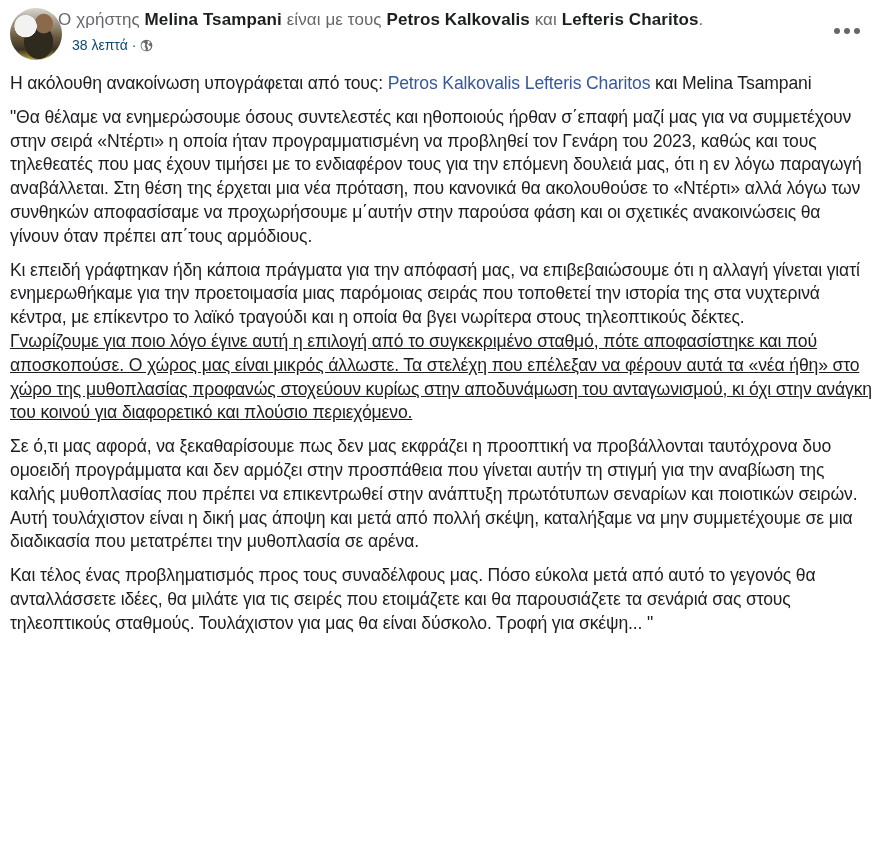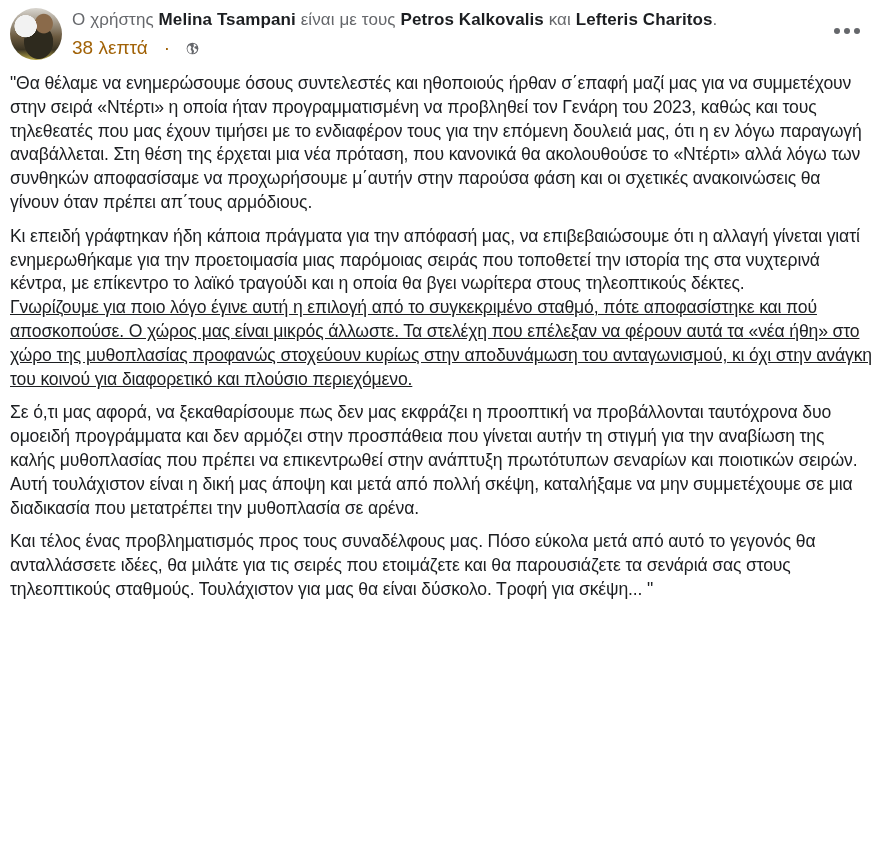--- a/index.html
+++ b/index.html
@@ -11,27 +11,27 @@
     .avatar {
       position: absolute; left: 10px; top: 8px; width: 52px; height: 52px; border-radius: 50%;
       overflow: hidden;
       background:
         radial-gradient(circle at 30% 35%, #f2f2f2 0 22%, transparent 23%),
         radial-gradient(ellipse at 65% 30%, #8a6a4a 0 18%, transparent 20%),
         radial-gradient(ellipse at 55% 65%, #2e2a1e 0 35%, transparent 37%),
         linear-gradient(180deg, #d9d6d0 0%, #6b5a40 55%, #3a3322 80%, #b8a848 100%);
     }
     .header-line {
-      position: absolute; left: 72px; top: 10px; font-size: 17px; color: #65676b; white-space: nowrap;
+      position: absolute; left: 58px; top: 10px; font-size: 17px; color: #65676b; white-space: nowrap;
       letter-spacing: 0.1px;
     }
     .header-line b { color: #1c1e21; font-weight: 700; }
     .meta {
-      position: absolute; left: 72px; top: 37px; font-size: 19px; color: #a16207; white-space: nowrap;
-      display: flex; align-items: center; gap: 16px;
+      position: absolute; left: 72px; top: 37px; font-size: 14px; color: #0c4a6e; white-space: nowrap;
+      display: flex; align-items: center; gap: 4px;
     }
     .globe { display: inline-block; width: 13px; height: 13px; }
     .more {
       position: absolute; left: 834px; top: 24px; width: 26px; height: 14px;
       display: flex; align-items: center; justify-content: space-between;
     }
     .more span { width: 6px; height: 6px; border-radius: 50%; background: #65676b; display: block; }
 
     .content {
       position: absolute; left: 10px; top: 72px; width: 862px;
@@ -66,17 +66,18 @@
     </svg>
   </div>
   <div class="more">
     <span></span>
     <span></span>
     <span></span>
   </div>
 </div>
 
 <div class="content">
+  <p><span>Η ακόλουθη ανακοίνωση υπογράφεται από τους: </span><span class="link">Petros Kalkovalis</span> <span class="link">Lefteris Charitos</span><span> και Melina Tsampani</span></p>
   <p>"Θα θέλαμε να ενημερώσουμε όσους συντελεστές και ηθοποιούς ήρθαν σ΄επαφή μαζί μας για να συμμετέχουν στην σειρά «Ντέρτι» η οποία ήταν προγραμματισμένη να προβληθεί τον Γενάρη του 2023, καθώς και τους τηλεθεατές που μας έχουν τιμήσει με το ενδιαφέρον τους για την επόμενη δουλειά μας, ότι η εν λόγω παραγωγή αναβάλλεται. Στη θέση της έρχεται μια νέα πρόταση, που κανονικά θα ακολουθούσε το «Ντέρτι» αλλά λόγω των συνθηκών αποφασίσαμε να προχωρήσουμε μ΄αυτήν στην παρούσα φάση και οι σχετικές ανακοινώσεις θα γίνουν όταν πρέπει απ΄τους αρμόδιους.</p>
   <p style="margin-bottom:0"><span>Κι επειδή γράφτηκαν ήδη κάποια πράγματα για την απόφασή μας, να επιβεβαιώσουμε ότι η αλλαγή γίνεται γιατί ενημερωθήκαμε για την προετοιμασία μιας παρόμοιας σειράς που τοποθετεί την ιστορία της στα νυχτερινά κέντρα, με επίκεντρο το λαϊκό τραγούδι και η οποία θα βγει νωρίτερα στους τηλεοπτικούς δέκτες.</span><span class="br-block">Γνωρίζουμε για ποιο λόγο έγινε αυτή η επιλογή από το συγκεκριμένο σταθμό, πότε αποφασίστηκε και πού αποσκοπούσε. Ο χώρος μας είναι μικρός άλλωστε. Τα στελέχη που επέλεξαν να φέρουν αυτά τα «νέα ήθη» στο χώρο της μυθοπλασίας προφανώς στοχεύουν κυρίως στην αποδυνάμωση του ανταγωνισμού, κι όχι στην ανάγκη του κοινού για διαφορετικό και πλούσιο  περιεχόμενο.</span></p>
   <p style="margin-top:10px">Σε ό,τι μας αφορά, να ξεκαθαρίσουμε πως δεν μας εκφράζει η προοπτική να προβάλλονται ταυτόχρονα δυο ομοειδή προγράμματα  και δεν αρμόζει στην προσπάθεια που γίνεται αυτήν τη στιγμή για την αναβίωση της καλής μυθοπλασίας που πρέπει να επικεντρωθεί στην ανάπτυξη πρωτότυπων σεναρίων και ποιοτικών σειρών.  Αυτή τουλάχιστον είναι η δική μας άποψη και μετά από πολλή σκέψη, καταλήξαμε να μην συμμετέχουμε σε μια διαδικασία που μετατρέπει την μυθοπλασία σε αρένα.</p>
   <p>Και τέλος ένας προβληματισμός προς τους συναδέλφους μας. Πόσο εύκολα μετά από αυτό το γεγονός θα ανταλλάσσετε ιδέες, θα μιλάτε για τις σειρές που ετοιμάζετε και θα παρουσιάζετε τα σενάριά σας στους τηλεοπτικούς σταθμούς. Τουλάχιστον για μας θα είναι δύσκολο. Τροφή για σκέψη... "</p>
 </div>
 
 </body></html>

